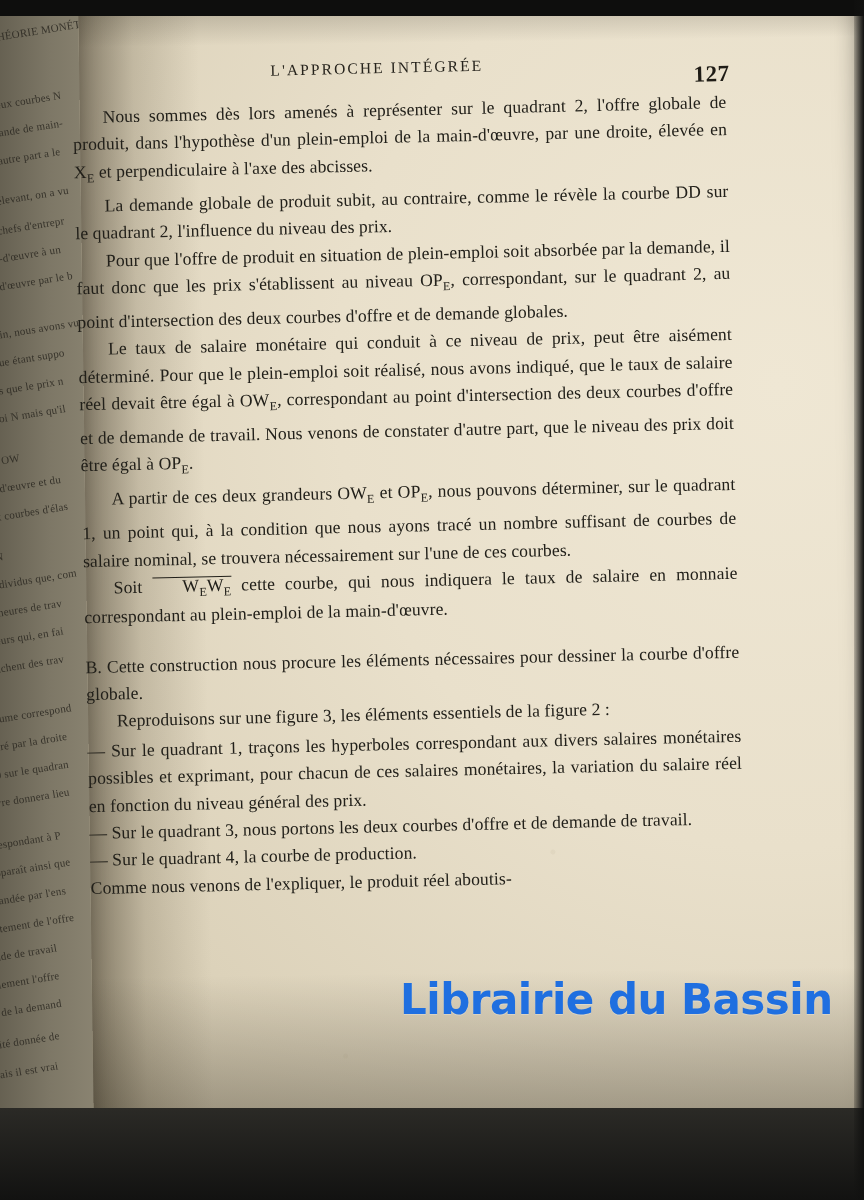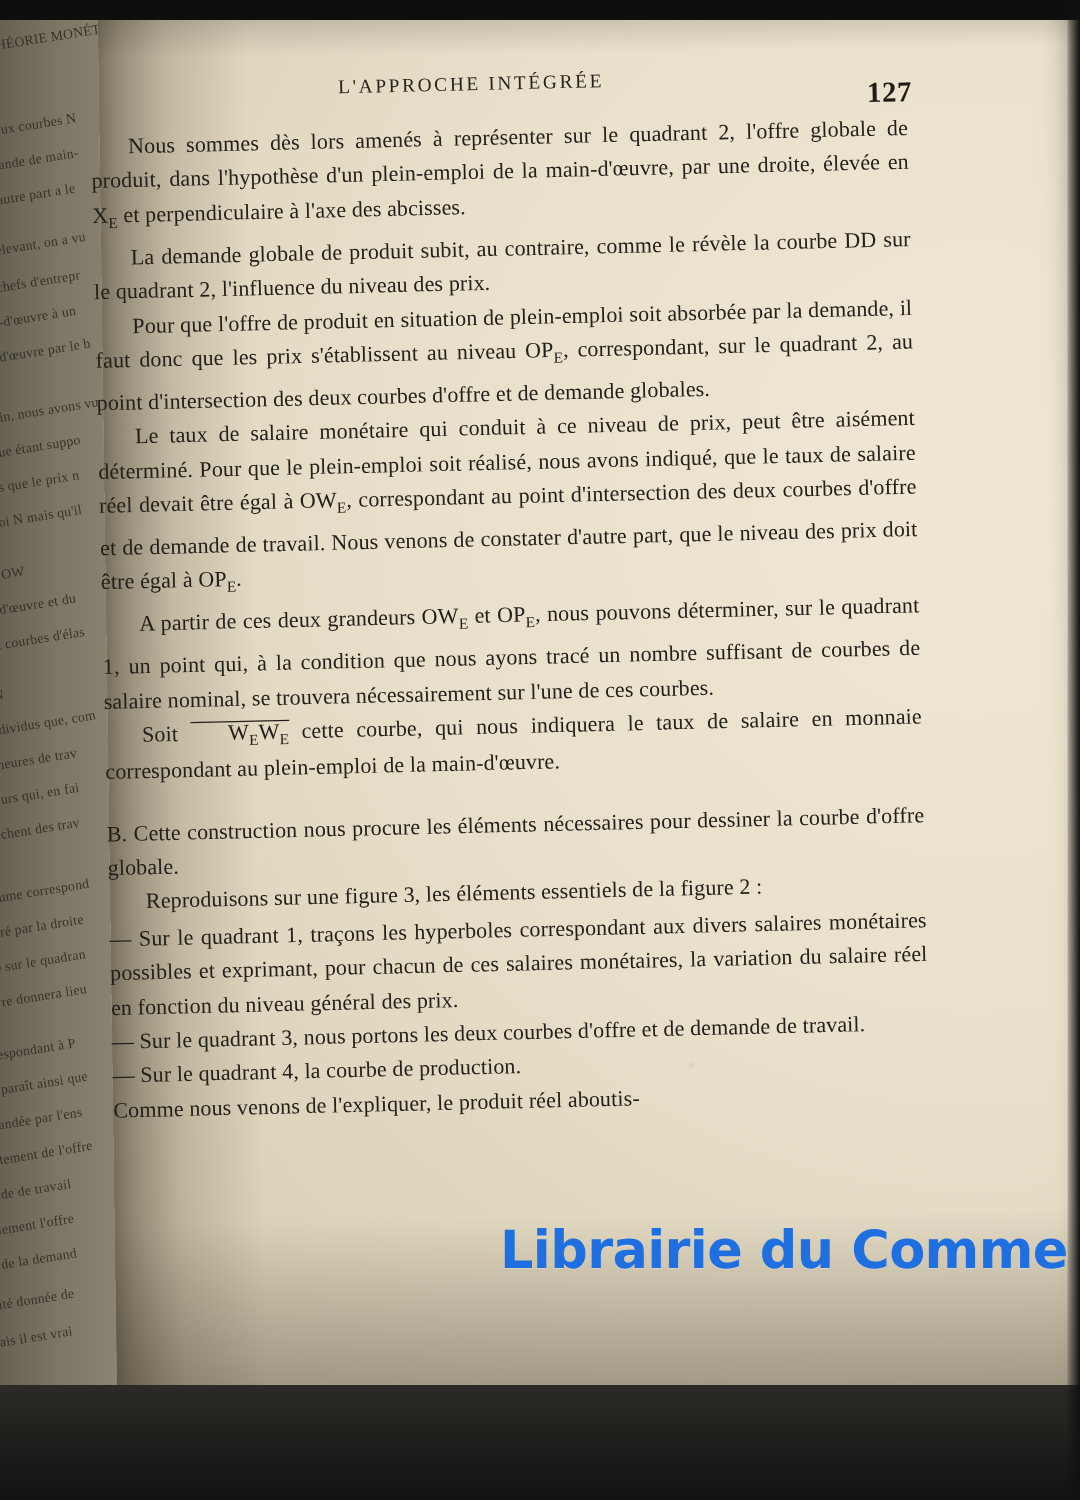--- a/index.html
+++ b/index.html
@@ -259,15 +259,15 @@
       <p class="para">— Sur le quadrant 4, la courbe de production.</p>
       <p class="para">Comme nous venons de l'expliquer, le produit réel aboutis-</p>
 
     </div>
   </div>
 
   <div class="top-band"></div>
   <div class="bottom-band"></div>
   <div class="right-band"></div>
 
-  <div class="watermark">Librairie du Comme</div>
+  <div class="watermark">Librairie du Bassin</div>
 
 </div>
 
 </body></html>

